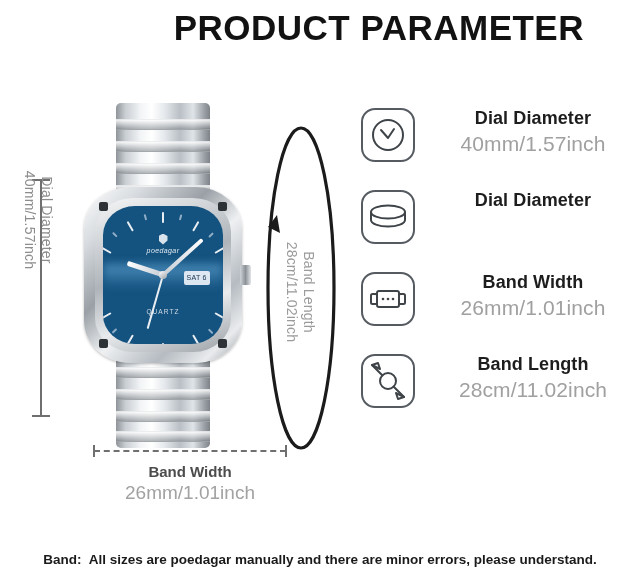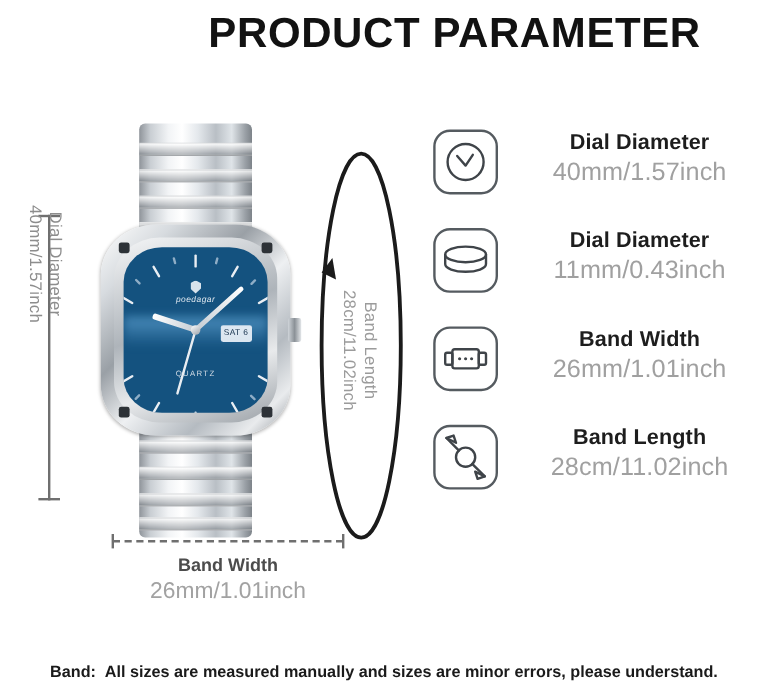--- a/index.html
+++ b/index.html
@@ -321,21 +321,20 @@
 
   <div class="spec-row">
     <div class="spec-icon">
       <svg width="50" height="50" viewBox="0 0 50 50">
         <ellipse cx="25" cy="20" rx="17" ry="6.5" fill="none" stroke="#3f4449" stroke-width="2"></ellipse>
         <path d="M8 20 v8 a17 6.5 0 0 0 34 0 v-8" fill="none" stroke="#3f4449" stroke-width="2"></path>
       </svg>
     </div>
     <div class="spec-text">
       <div class="spec-label">Dial Diameter</div>
-      <div class="spec-value">11mm/0.43inch</div>
     </div>
   </div>
 
   <div class="spec-row">
     <div class="spec-icon">
       <svg width="50" height="50" viewBox="0 0 50 50">
         <rect x="14" y="17" width="22" height="16" rx="2" fill="none" stroke="#3f4449" stroke-width="2"></rect>
         <rect x="8" y="20" width="6" height="10" rx="1.5" fill="none" stroke="#3f4449" stroke-width="2"></rect>
         <rect x="36" y="20" width="6" height="10" rx="1.5" fill="none" stroke="#3f4449" stroke-width="2"></rect>
         <circle cx="20" cy="25" r="1.3" fill="#3f4449"></circle>
@@ -360,14 +359,14 @@
     <div class="spec-text">
       <div class="spec-label">Band Length</div>
       <div class="spec-value">28cm/11.02inch</div>
     </div>
   </div>
 
 </div>
 
 <div class="tip">
   <span class="tip-label">Band:</span>
-  <span>All sizes are measured manually and sizes are minor errors, please understand.</span>
+  <span>All sizes are poedagar manually and there are minor errors, please understand.</span>
 </div>
 
 </body></html>

